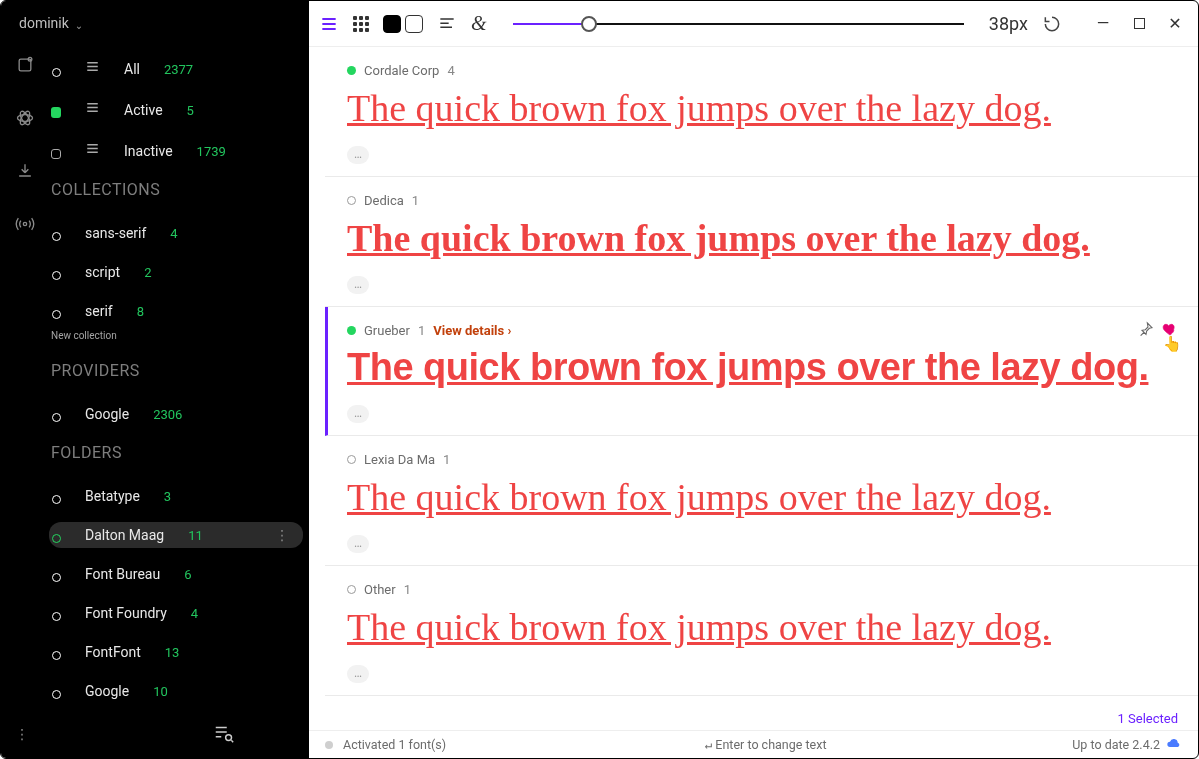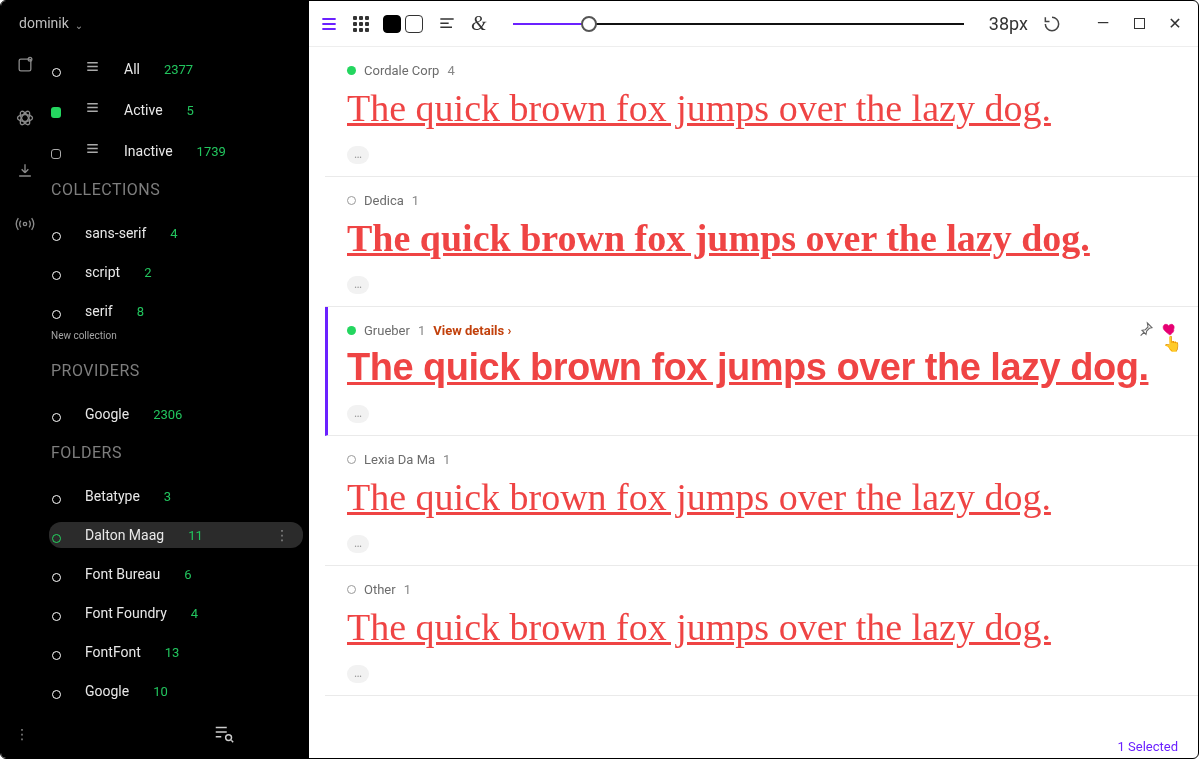--- a/index.html
+++ b/index.html
@@ -480,13 +480,24 @@
           <span class="fcount">1</span>
         </div><div class="sample f-lexia">The quick brown fox jumps over the lazy dog.</div><span class="chip">…</span></div>
       <div class="font-card"><div class="meta">
           <span class="status-dot inactive"></span>
           <span class="fname">Other</span>
           <span class="fcount">1</span>
         </div><div class="sample f-plume">The quick brown fox jumps over the lazy dog.</div><span class="chip">…</span></div>
       <div class="selected-label">1 Selected</div>
     </div>
 
+  <div class="statusbar" style="position:relative;">
+    <span class="sdot"></span>
+    <span>Activated 1 font(s)</span>
+    <span class="center"><span class="enter-sym">↵</span><span>Enter to change text</span></span>
+    <span class="right">
+      <span>Up to date 2.4.2</span>
+      <span class="cloud"><svg viewBox="0 0 24 24">
+            <path d="M6 18a4 4 0 010-8 6 6 0 0111.6 1.5A3.5 3.5 0 0118 18H6z"></path>
+          </svg></span>
+    </span>
+  </div>
 </main>
 
 </body></html>

